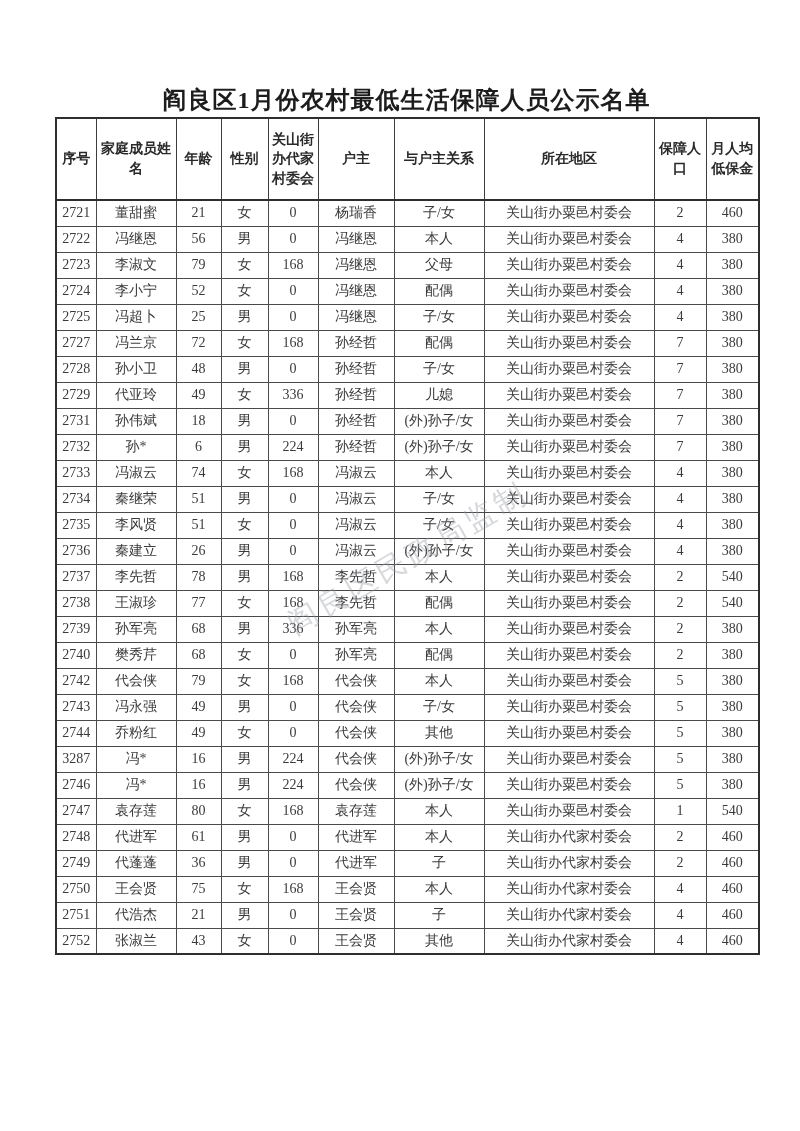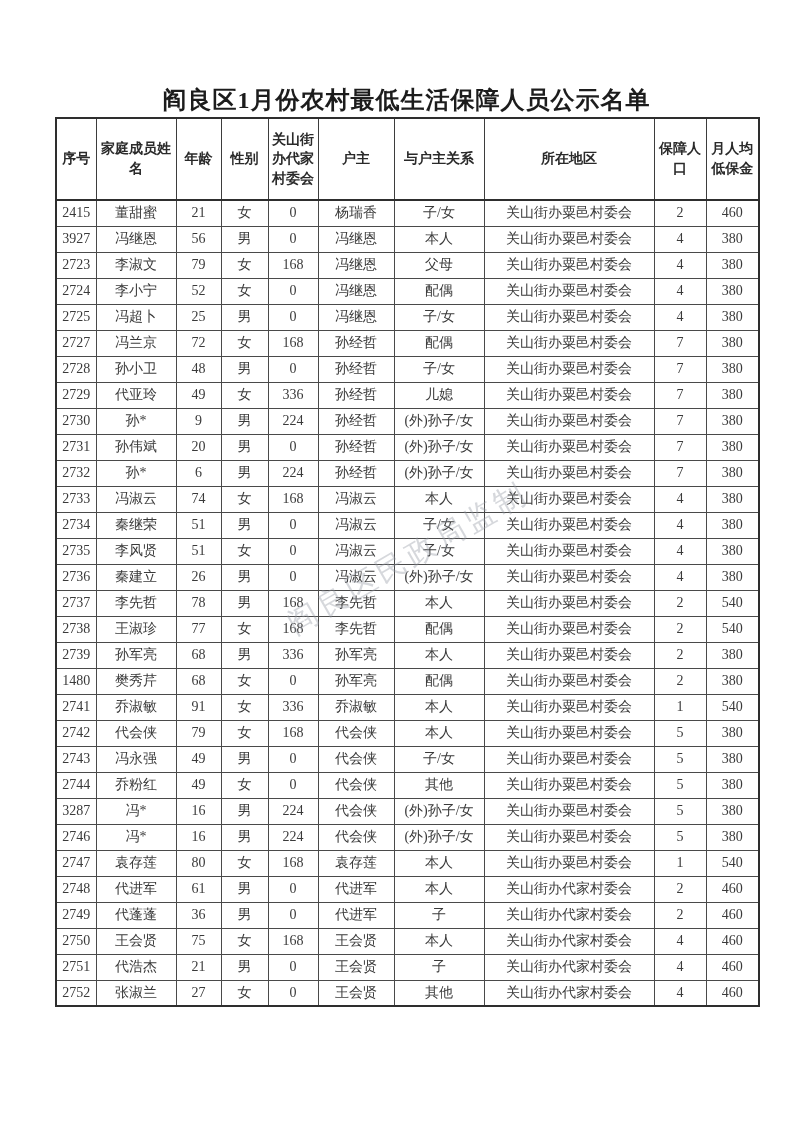--- a/index.html
+++ b/index.html
@@ -121,33 +121,33 @@
         <th>关山街办代家村委会</th>
         <th>户主</th>
         <th>与户主关系</th>
         <th>所在地区</th>
         <th>保障人口</th>
         <th>月人均低保金</th>
       </tr>
     </thead>
     <tbody>
         <tr>
-          <td>2415</td>
+          <td>2721</td>
           <td>董甜蜜</td>
           <td>21</td>
           <td>女</td>
           <td>0</td>
           <td>杨瑞香</td>
           <td>子/女</td>
           <td>关山街办粟邑村委会</td>
           <td>2</td>
           <td>460</td>
         </tr>
         <tr>
-          <td>3927</td>
+          <td>2722</td>
           <td>冯继恩</td>
           <td>56</td>
           <td>男</td>
           <td>0</td>
           <td>冯继恩</td>
           <td>本人</td>
           <td>关山街办粟邑村委会</td>
           <td>4</td>
           <td>380</td>
         </tr>
@@ -217,56 +217,44 @@
           <td>49</td>
           <td>女</td>
           <td>336</td>
           <td>孙经哲</td>
           <td>儿媳</td>
           <td>关山街办粟邑村委会</td>
           <td>7</td>
           <td>380</td>
         </tr>
         <tr>
-          <td>2730</td>
+          <td>2731</td>
+          <td>孙伟斌</td>
+          <td>18</td>
+          <td>男</td>
+          <td>0</td>
+          <td>孙经哲</td>
+          <td>(外)孙子/女</td>
+          <td>关山街办粟邑村委会</td>
+          <td>7</td>
+          <td>380</td>
+        </tr>
+        <tr>
+          <td>2732</td>
           <td>孙*</td>
-          <td>9</td>
+          <td>6</td>
           <td>男</td>
           <td>224</td>
           <td>孙经哲</td>
           <td>(外)孙子/女</td>
           <td>关山街办粟邑村委会</td>
           <td>7</td>
           <td>380</td>
         </tr>
         <tr>
-          <td>2731</td>
-          <td>孙伟斌</td>
-          <td>20</td>
-          <td>男</td>
-          <td>0</td>
-          <td>孙经哲</td>
-          <td>(外)孙子/女</td>
-          <td>关山街办粟邑村委会</td>
-          <td>7</td>
-          <td>380</td>
-        </tr>
-        <tr>
-          <td>2732</td>
-          <td>孙*</td>
-          <td>6</td>
-          <td>男</td>
-          <td>224</td>
-          <td>孙经哲</td>
-          <td>(外)孙子/女</td>
-          <td>关山街办粟邑村委会</td>
-          <td>7</td>
-          <td>380</td>
-        </tr>
-        <tr>
           <td>2733</td>
           <td>冯淑云</td>
           <td>74</td>
           <td>女</td>
           <td>168</td>
           <td>冯淑云</td>
           <td>本人</td>
           <td>关山街办粟邑村委会</td>
           <td>4</td>
           <td>380</td>
@@ -337,42 +325,30 @@
           <td>68</td>
           <td>男</td>
           <td>336</td>
           <td>孙军亮</td>
           <td>本人</td>
           <td>关山街办粟邑村委会</td>
           <td>2</td>
           <td>380</td>
         </tr>
         <tr>
-          <td>1480</td>
+          <td>2740</td>
           <td>樊秀芹</td>
           <td>68</td>
           <td>女</td>
           <td>0</td>
           <td>孙军亮</td>
           <td>配偶</td>
           <td>关山街办粟邑村委会</td>
           <td>2</td>
           <td>380</td>
-        </tr>
-        <tr>
-          <td>2741</td>
-          <td>乔淑敏</td>
-          <td>91</td>
-          <td>女</td>
-          <td>336</td>
-          <td>乔淑敏</td>
-          <td>本人</td>
-          <td>关山街办粟邑村委会</td>
-          <td>1</td>
-          <td>540</td>
         </tr>
         <tr>
           <td>2742</td>
           <td>代会侠</td>
           <td>79</td>
           <td>女</td>
           <td>168</td>
           <td>代会侠</td>
           <td>本人</td>
           <td>关山街办粟邑村委会</td>
@@ -483,21 +459,21 @@
           <td>0</td>
           <td>王会贤</td>
           <td>子</td>
           <td>关山街办代家村委会</td>
           <td>4</td>
           <td>460</td>
         </tr>
         <tr>
           <td>2752</td>
           <td>张淑兰</td>
-          <td>27</td>
+          <td>43</td>
           <td>女</td>
           <td>0</td>
           <td>王会贤</td>
           <td>其他</td>
           <td>关山街办代家村委会</td>
           <td>4</td>
           <td>460</td>
         </tr>
       </tbody>
   </table>

